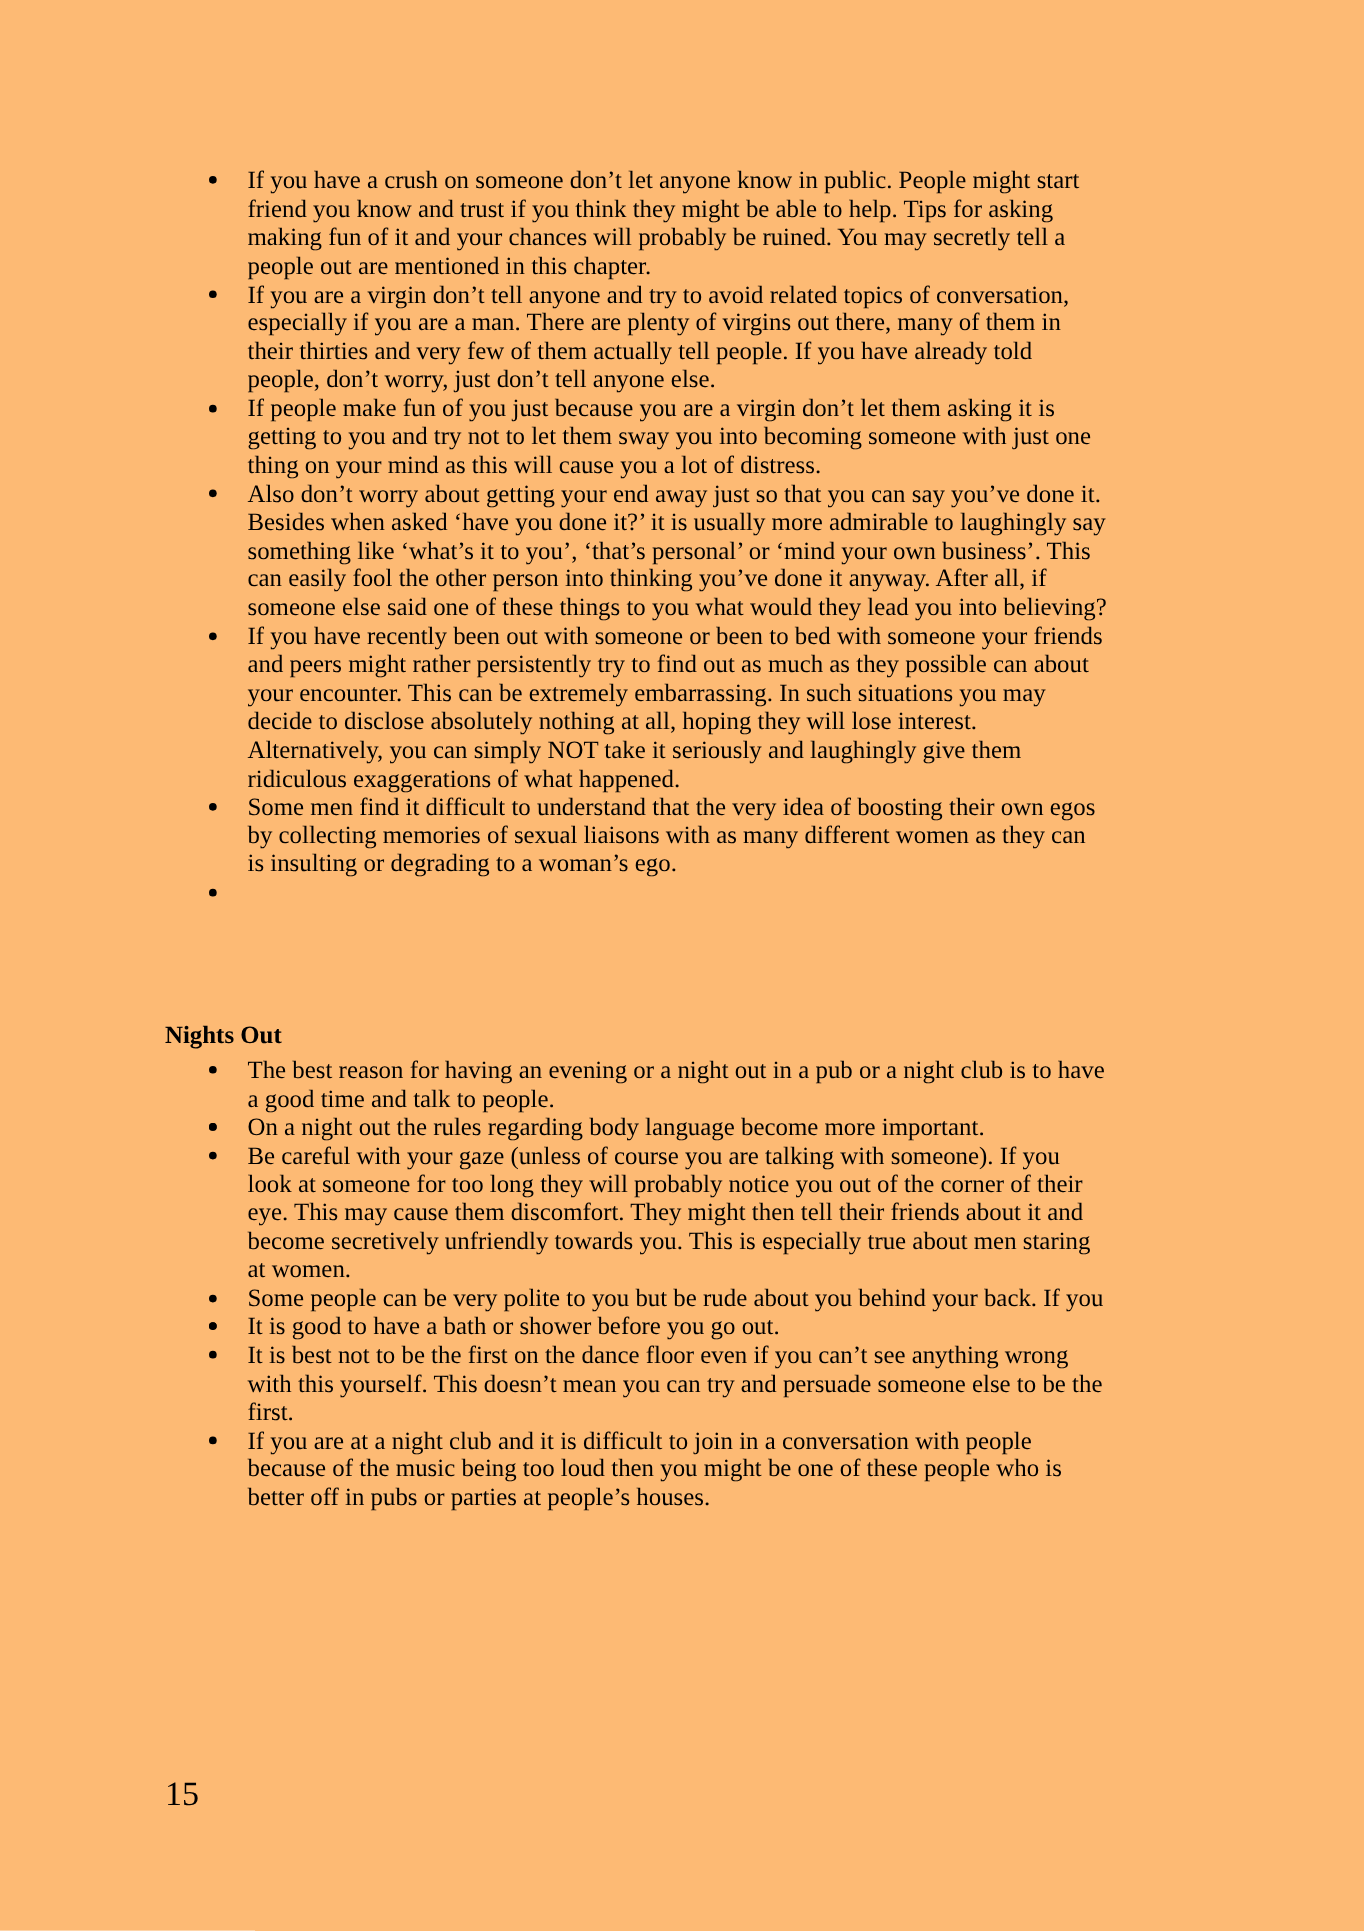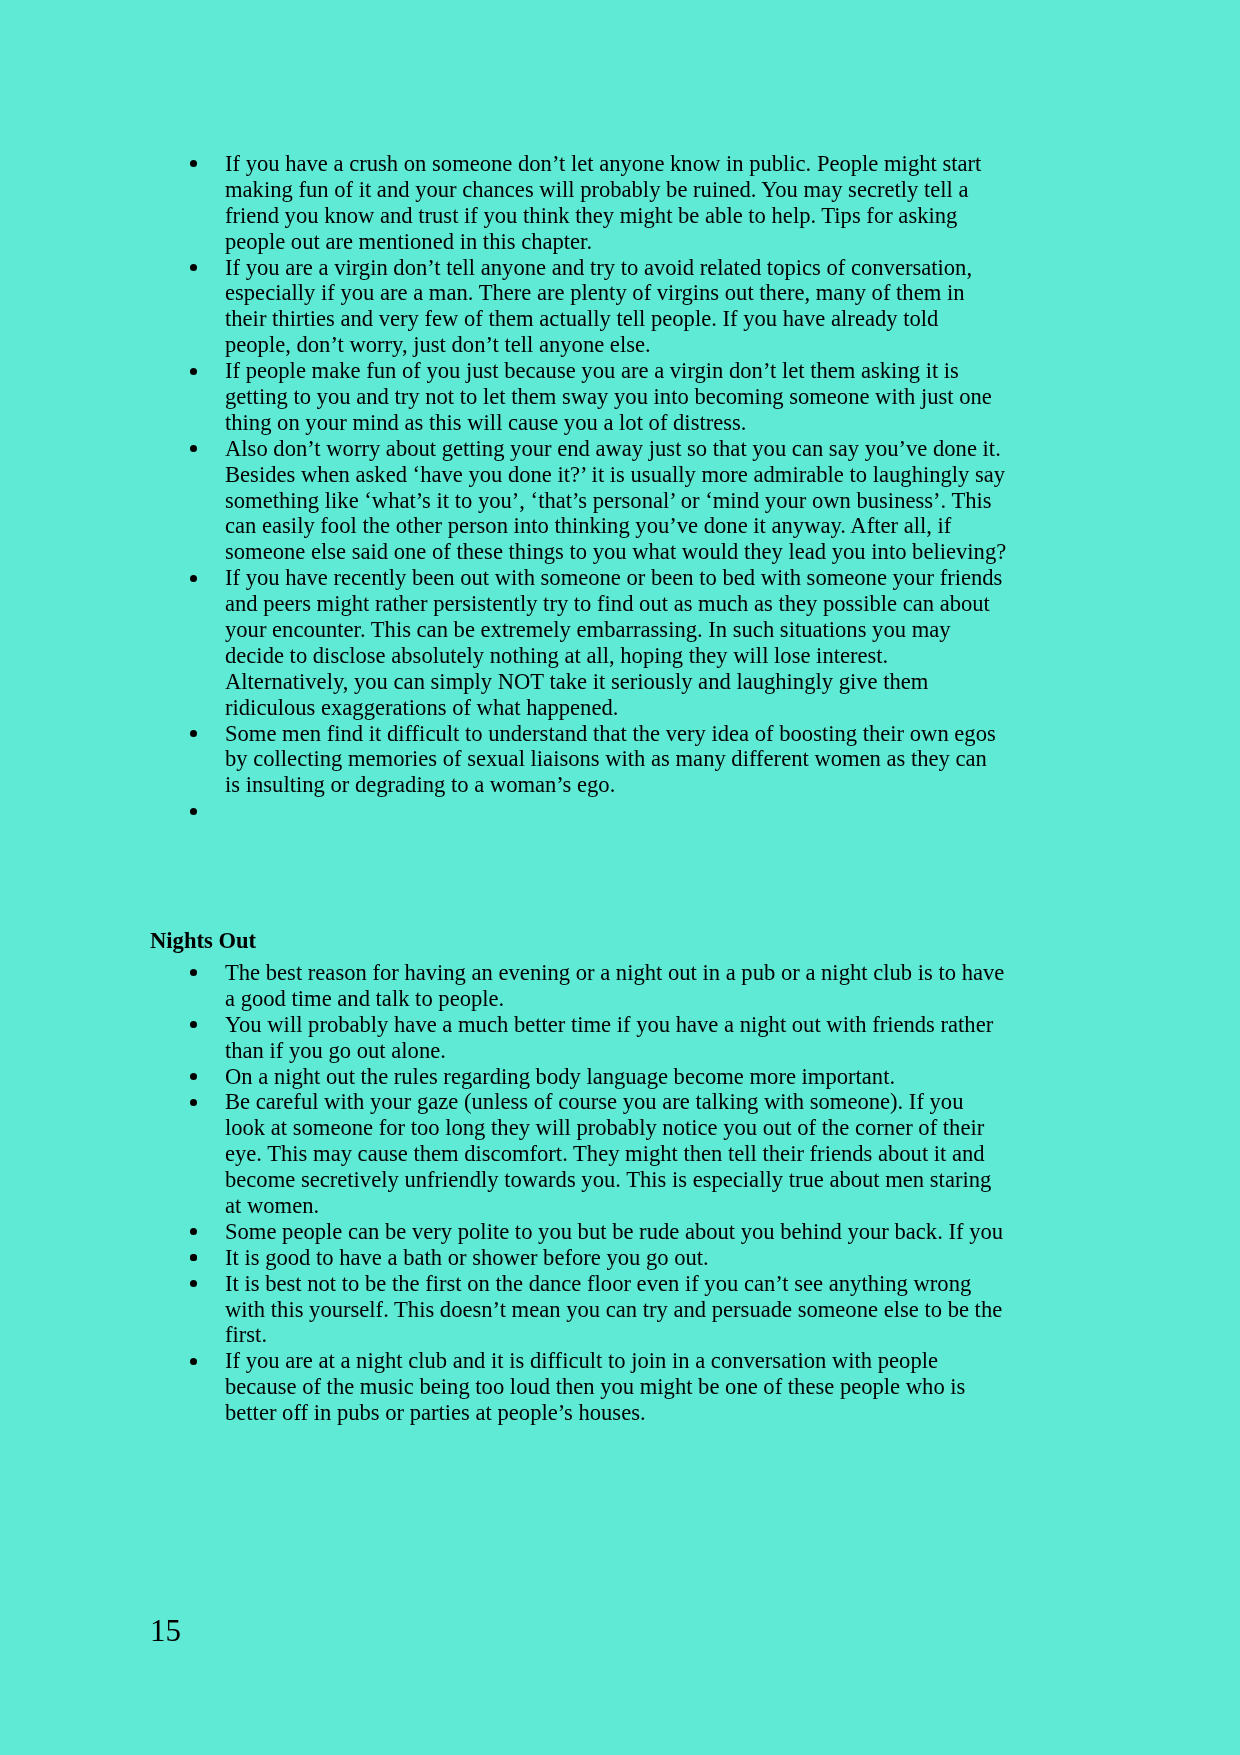--- a/index.html
+++ b/index.html
@@ -14,21 +14,21 @@
       overflow: hidden;
       font-family: "Liberation Serif", "DejaVu Serif", serif;
       color: #000000;
     }
     .page {
       position: absolute;
       left: 0;
       top: 0;
       width: 1240px;
       height: 1755px;
-      background: #5eead4;
+      background: #fdba74;
     }
     .list {
       position: absolute;
       left: 0;
       width: 1240px;
       margin: 0;
       padding: 0;
       list-style: none;
     }
     .list-1 { top: 151px; }
@@ -86,22 +86,22 @@
 </head>
 <body>
 
 <div class="page">
 
   <ul class="list list-1">
       <li class="item">
         <span class="bullet"></span>
         <div class="item-text">
           <span class="line">If you have a crush on someone don’t let anyone know in public. People might start</span>
+          <span class="line">friend you know and trust if you think they might be able to help. Tips for asking</span>
           <span class="line">making fun of it and your chances will probably be ruined. You may secretly tell a</span>
-          <span class="line">friend you know and trust if you think they might be able to help. Tips for asking</span>
           <span class="line">people out are mentioned in this chapter.</span>
         </div>
       </li>
       <li class="item">
         <span class="bullet"></span>
         <div class="item-text">
           <span class="line">If you are a virgin don’t tell anyone and try to avoid related topics of conversation,</span>
           <span class="line">especially if you are a man. There are plenty of virgins out there, many of them in</span>
           <span class="line">their thirties and very few of them actually tell people. If you have already told</span>
           <span class="line">people, don’t worry, just don’t tell anyone else.</span>
@@ -154,24 +154,20 @@
   <ul class="list list-2">
       <li class="item">
         <span class="bullet"></span>
         <div class="item-text">
           <span class="line">The best reason for having an evening or a night out in a pub or a night club is to have</span>
           <span class="line">a good time and talk to people.</span>
         </div>
       </li>
       <li class="item">
         <span class="bullet"></span>
-        <div class="item-text">
-          <span class="line">You will probably have a much better time if you have a night out with friends rather</span>
-          <span class="line">than if you go out alone.</span>
-        </div>
       </li>
       <li class="item">
         <span class="bullet"></span>
         <div class="item-text">
           <span class="line">On a night out the rules regarding body language become more important.</span>
         </div>
       </li>
       <li class="item">
         <span class="bullet"></span>
         <div class="item-text">

